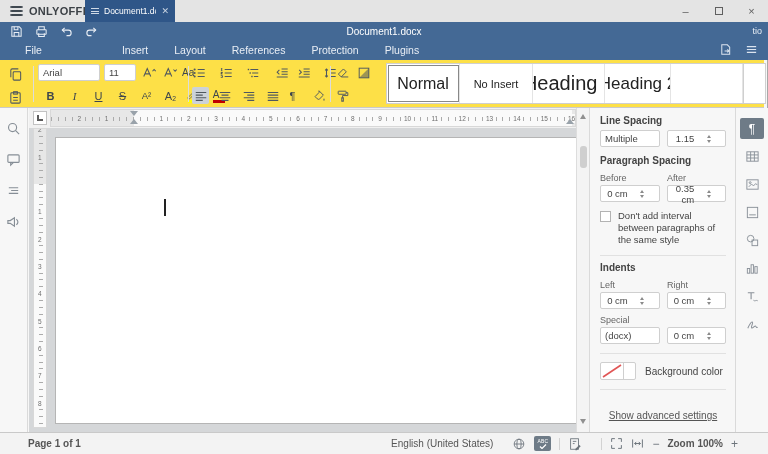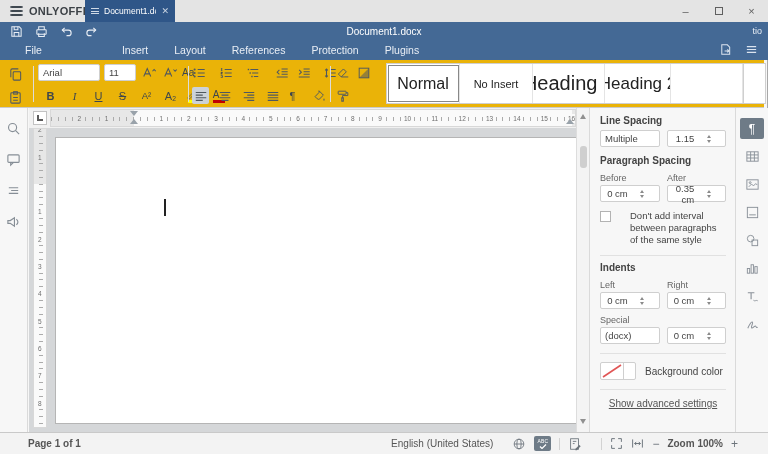--- a/index.html
+++ b/index.html
@@ -28,21 +28,21 @@
   .doc-title { position:absolute; left:0; top:0; width:768px; height:19px; text-align:center; line-height:19px; font-size:10px; color:#fff; pointer-events:none; }
   .user-badge { position:absolute; right:6px; top:0; height:19px; line-height:19px; font-size:9px; color:#e7edf5; }
 
   
   .menubar { position:absolute; left:0; top:41px; width:768px; height:19px; background:#446995; display:flex; align-items:stretch; padding-left:12px; }
   .menu-item { padding:0 13px; font-size:10.5px; color:#e9eef5; line-height:19px; }
   .menu-item.active { background:#f7f7f7; color:#444;margin-top:24px; }
   .menubar-right { position:absolute; right:10px; top:41px; height:19px; display:flex; align-items:center; gap:13px; color:#dbe4ef; }
 
   
-  .toolbar { position:absolute; left:0; top:60px; width:764px; height:48px; background:#eab308; border-bottom:1px solid #cacaca; }
+  .toolbar { position:absolute; left:0; top:60px; width:764px; height:48px; background:#fde047; border-bottom:1px solid #cacaca; }
   .vdiv { position:absolute; top:6px; width:1px; height:36px; background:#dcdcdc; }
   .tb-btn { height:17px; min-width:17px; display:flex; align-items:center; justify-content:center; color:#50585f; border-radius:2px; }
   .tb-btn.big { height:20px; min-width:20px; }
   .tb-btn.active-toggle { background:#ccd2d8; }
   .caret-d { width:0; height:0; border-left:3px solid transparent; border-right:3px solid transparent; border-top:3px solid #6f7press880; border-top-color:#6f7880; margin-left:2px; }
   .row { display:flex; align-items:center; }
   .combo { background:#fff; border:1px solid #cfcfcf; border-radius:2px; height:17px; display:flex; align-items:center; padding:0 4px; font-size:9.5px; color:#444; }
   .combo .combo-text { flex:1; }
   .letter { font-size:11px; color:#3e464d; }
   .bar-under { position:absolute; left:2px; bottom:1px; width:12px; height:3px; }
@@ -104,29 +104,29 @@
   .rp-row { display:flex; gap:7px; margin-top:4px; }
   .rp-labels { display:flex; margin-top:7px; font-size:9px; color:#666; }
   .rp-labels span:first-child { width:67px; }
   .rp-combo { width:60px; height:17px; background:#fff; border:1px solid #cfcfcf; border-radius:2px; display:flex; align-items:center; padding:0 4px; font-size:9.5px; }
   .rp-combo span { flex:1; }
   .rp-spin { width:60px; height:17px; background:#fff; border:1px solid #cfcfcf; border-radius:2px; display:flex; align-items:center; padding:0 2px 0 4px; font-size:9.5px; }
   .rp-spin span { flex:1; text-align:right; padding-right:3px; }
   .spin-arrows { display:flex; flex-direction:column; gap:2px; align-items:center; }
   .spin-arrows .up { width:0; height:0; border-left:2.5px solid transparent; border-right:2.5px solid transparent; border-bottom:3px solid #8a8a8a; }
   .spin-arrows .dn { width:0; height:0; border-left:2.5px solid transparent; border-right:2.5px solid transparent; border-top:3px solid #8a8a8a; }
-  .rp-check { display:flex; gap:19px; margin-top:8px; }
+  .rp-check { display:flex; gap:7px; margin-top:8px; }
   .rp-check .box { width:11px; height:11px; background:#fff; border:1px solid #b3b3b3; flex:none; margin-top:1px; }
   .rp-check .txt { font-size:9.5px; line-height:12px; color:#444; width:112px; }
   .rp-div { border-top:1px solid #e1e1e1; margin-top:9px; }
   .rp-bg-row { display:flex; align-items:center; gap:9px; margin-top:8px; }
   .swatch-btn { display:flex; height:18px; border:1px solid #cfcfcf; border-radius:2px; background:#fff; }
   .swatch { width:22px; height:16px; position:relative; }
   .swatch-drop { width:12px; border-left:1px solid #cfcfcf; display:flex; align-items:center; justify-content:center; }
-  .rp-link { margin-top:8px; text-align:center; font-size:10px; color:#555; text-decoration:underline; }
+  .rp-link { margin-top:20px; text-align:center; font-size:10px; color:#555; text-decoration:underline; }
 
   
   .right-rail { position:absolute; left:735px; top:108px; width:33px; height:324px; background:#f7f7f7; border-left:1px solid #dadada; display:flex; flex-direction:column; align-items:center; padding-top:10px; gap:7px; }
   .rr-btn { width:24px; height:21px; display:flex; align-items:center; justify-content:center; color:#8a9199; border-radius:2px; font-size:12px; }
   .rr-btn.active { background:#6e7b87; color:#fff; }
 
   
   .statusbar { position:absolute; left:0; top:432px; width:768px; height:22px; background:#f3f3f3; border-top:1px solid #c9c9c9; font-size:10px; color:#555; }
   .sb-left { position:absolute; left:28px; top:0; line-height:21px; font-weight:bold; }
   .sb-right { position:absolute; right:30px; top:0; height:21px; display:flex; align-items:center; gap:8px; }

